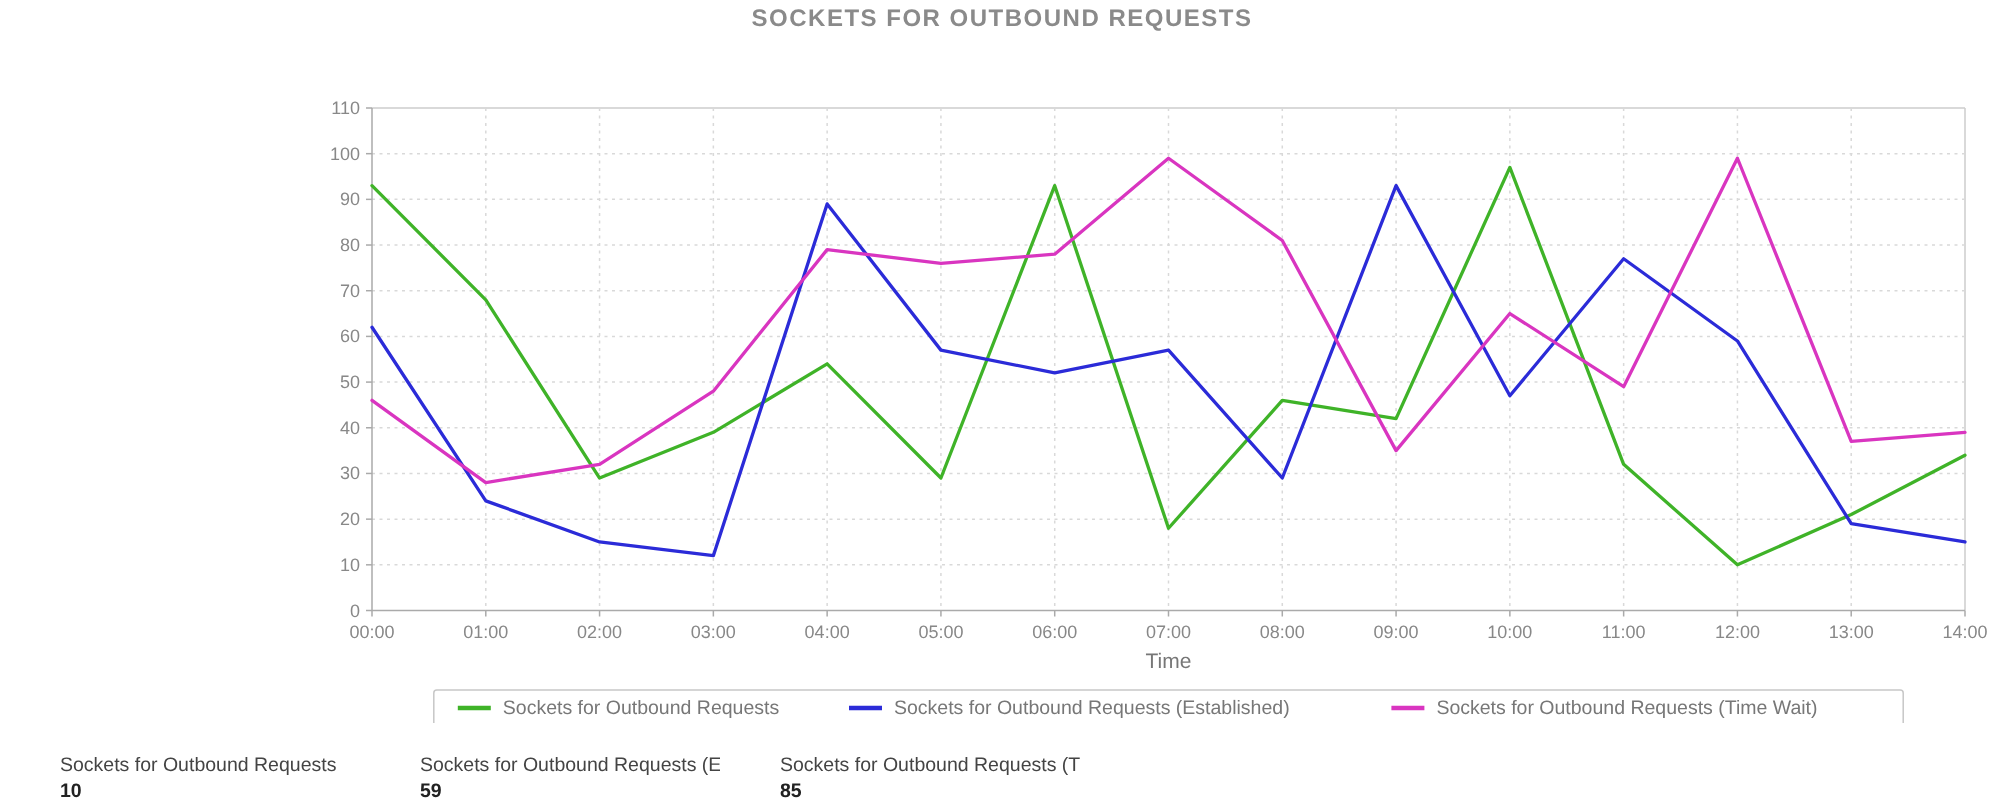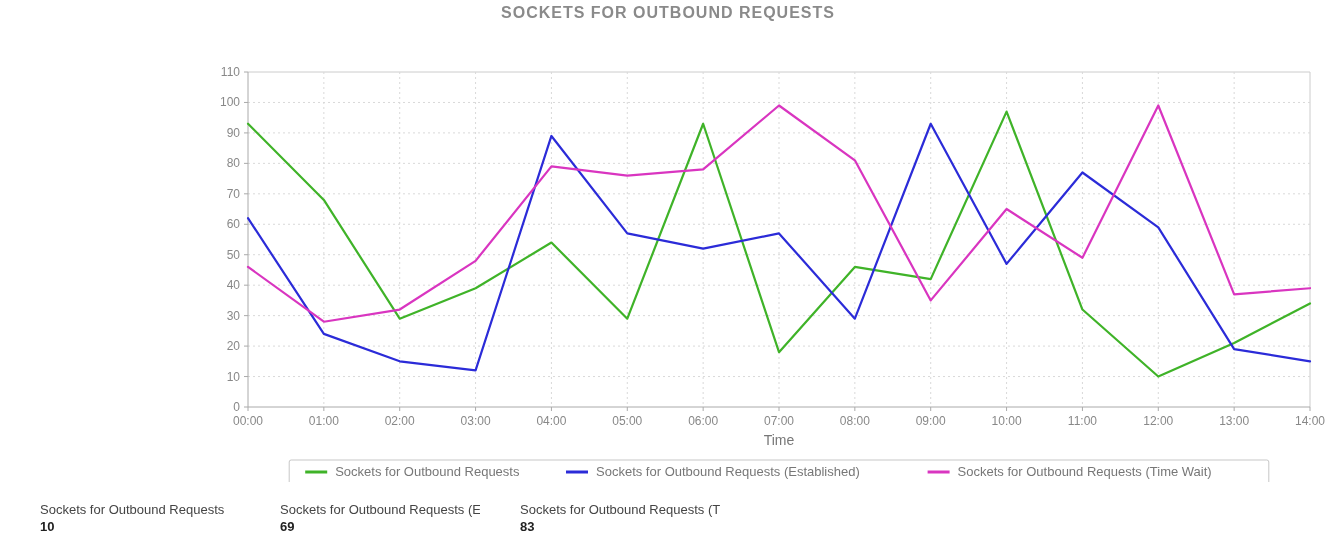--- a/index.html
+++ b/index.html
@@ -163,19 +163,19 @@
     </svg>
 </div>
 
 <div class="stats-row">
   <div class="stat">
     <span class="label">Sockets for Outbound Requests</span>
     <span class="value">10</span>
   </div>
   <div class="stat">
     <span class="label">Sockets for Outbound Requests (Esta</span>
-    <span class="value">69</span>
+    <span class="value">59</span>
   </div>
   <div class="stat">
     <span class="label">Sockets for Outbound Requests (Time</span>
-    <span class="value">83</span>
+    <span class="value">85</span>
   </div>
 </div>
 
 </body></html>

